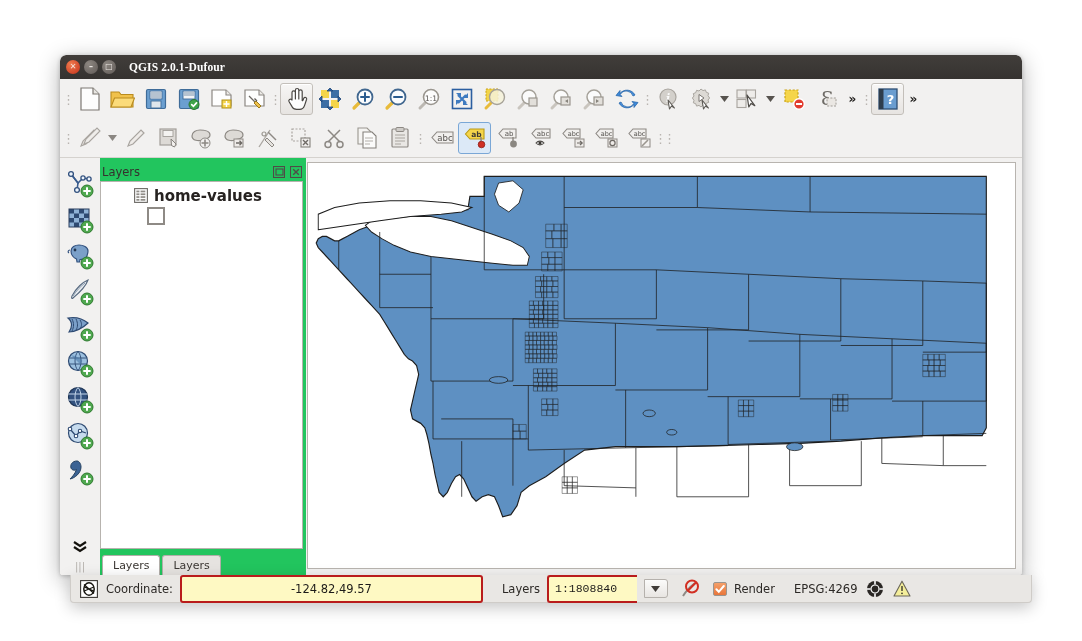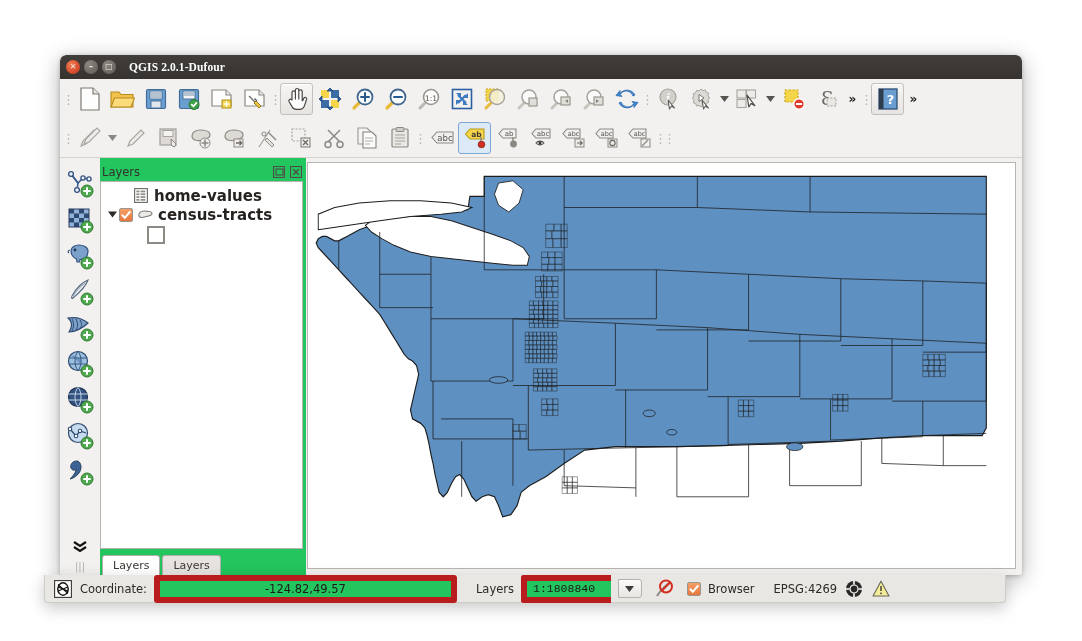--- a/index.html
+++ b/index.html
@@ -256,42 +256,42 @@
     background: #ffffff;
     border: 1px solid #b8b4af;
     position: relative;
     overflow: hidden;
   }
   .map-canvas svg { display:block; width:100%; height:100%; }
 
   
   .statusbar {
     position: absolute;
-    left: 44px;
+    left: 70px;
     top: 575px;
     width: 962px;
     height: 28px;
     background: #e9e7e4;
     border: 1px solid #cfccc8;
     border-top: none;
     border-radius: 0 0 4px 4px;
     display: flex;
     align-items: center;
     padding: 0 8px;
     gap: 7px;
     box-shadow: 0 5px 16px rgba(0,0,0,0.22);
     font-size: 11.5px;
     color: #2c2926;
   }
   .sb-icon { width: 20px; height: 20px; display:flex; align-items:center; justify-content:center; flex:0 0 auto;}
   .sb-label { white-space: nowrap; }
   .sb-input {
     height: 28px;
-    background: #22c55e;
-    border: 6px solid #b91c1c;
+    background: #fef9c3;
+    border: 2px solid #b91c1c;
     border-radius: 3px;
     display: flex; align-items: center; justify-content: center;
     font-size: 11.5px;
     color: #1d1b19;
     padding: 0 6px;
   }
   #coordinate-input { width: 303px; }
   #scale-combo {
     width: 90px;
     justify-content: flex-start;
@@ -842,38 +842,20 @@
                 <rect x="2.4" y="8.2" width="3" height="1.7" fill="#8f8c87"></rect>
                   <rect x="6.6" y="8.2" width="4.7" height="1.7" fill="#8f8c87"></rect>
                 <rect x="2.4" y="11" width="3" height="1.7" fill="#8f8c87"></rect>
                   <rect x="6.6" y="11" width="4.7" height="1.7" fill="#8f8c87"></rect>
               </svg>
             </span>
             <span class="lname">home-values</span>
           </div>
 
 
-          <div class="layer-row">
-            <span class="expander">
-              <svg width="9" height="7" viewBox="0 0 9 7">
-                  <path d="M0 0.5h9L4.5 6.5z" fill="#2d2a27"></path>
-                </svg>
-            </span>
-            <span class="lchk">
-              <svg class="tick" viewBox="0 0 10 10">
-                  <path d="M1.4 5.2l2.4 2.6L8.8 2" fill="none" stroke="#ffffff" stroke-width="2" stroke-linecap="round"></path>
-                </svg>
-            </span>
-            <span class="licon">
-              <svg width="16" height="13" viewBox="0 0 16 13">
-                <path d="M2 8c-1-3 2-5 5-5 3.5 0 8 0 8 2.5S11 8 8.5 8.8C6 9.6 3 10.5 2 8z" fill="#eceae7" stroke="#7c7874" stroke-width="1.1"></path>
-              </svg>
-            </span>
-            <span class="lname">census-tracts</span>
-          </div>
 
           <div class="symbol-row">
             <span class="symbol-swatch"></span>
           </div>
         </div>
 
         <div class="dock-tabs">
           <div class="dtab sel">Layers</div>
           <div class="dtab unsel">Layers</div>
         </div>
@@ -1005,21 +987,21 @@
         <path d="M2 17c3-5 7-9 12-13" stroke="#8e8a85" stroke-width="2" fill="none"></path>
         <circle cx="11" cy="7.5" r="6" fill="none" stroke="#d22f22" stroke-width="2"></circle>
         <path d="M6.8 11.7L15.2 3.3" stroke="#d22f22" stroke-width="2"></path>
       </svg>
     </span>
     <span class="render-chk" style="margin-left:5px;">
       <svg class="tick" viewBox="0 0 10 10">
           <path d="M1.4 5.2l2.4 2.6L8.8 2" fill="none" stroke="#ffffff" stroke-width="2" stroke-linecap="round"></path>
         </svg>
     </span>
-    <span class="sb-label">Browser</span>
+    <span class="sb-label">Render</span>
     <span class="sb-label" style="margin-left:12px;">EPSG:4269</span>
     <span class="sb-icon">
       <svg width="18" height="18" viewBox="0 0 18 18">
         <circle cx="9" cy="9" r="8" fill="#2a2724"></circle>
         <circle cx="9" cy="9" r="4" fill="none" stroke="#ffffff" stroke-width="1.2"></circle>
         <path d="M9 1v3.5M9 13.5V17M1 9h3.5M13.5 9H17" stroke="#ffffff" stroke-width="1.6"></path>
       </svg>
     </span>
     <span class="sb-icon">
       <svg width="18" height="18" viewBox="0 0 18 18">

